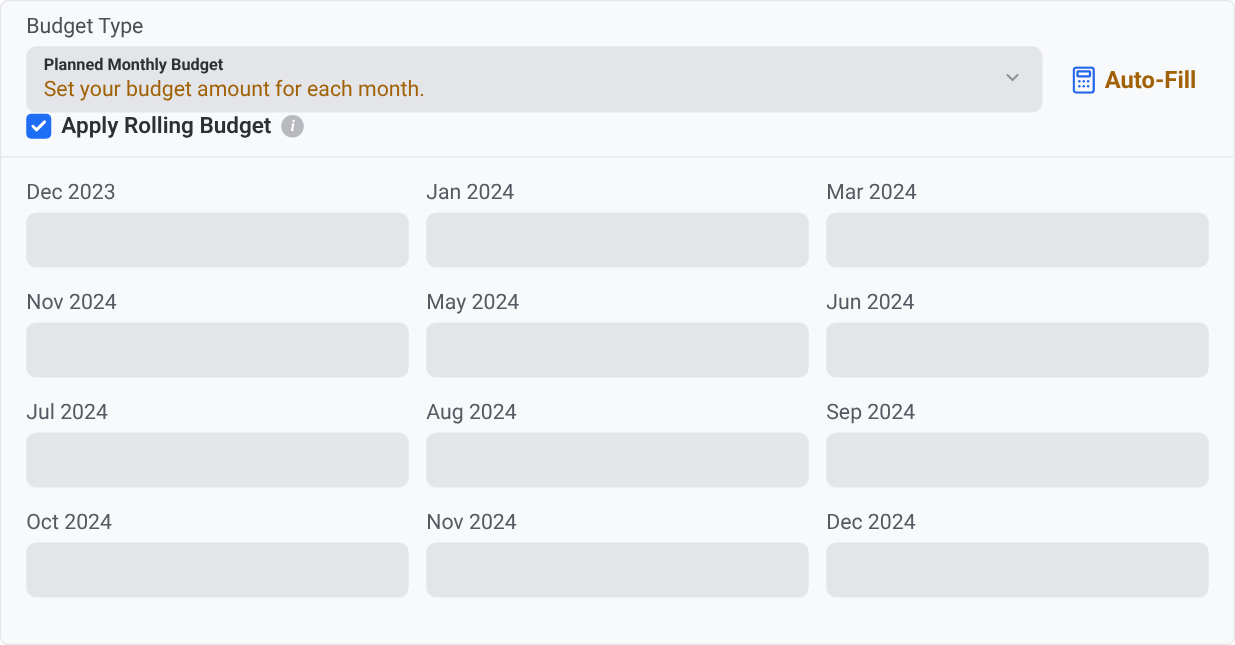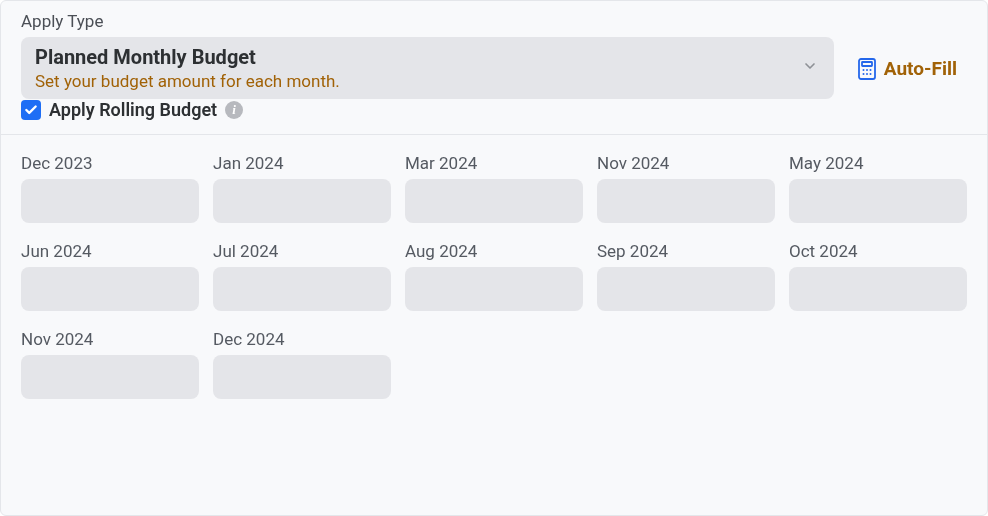--- a/index.html
+++ b/index.html
@@ -33,21 +33,21 @@
   }
   .select-box {
     flex: 1;
     background: #e4e5e9;
     border-radius: 8px;
     padding: 8px 40px 8px 14px;
     position: relative;
     cursor: pointer;
   }
   .select-title {
-    font-size: 20px;
+    font-size: 13px;
     font-weight: 700;
     color: #2d3033;
   }
   .select-sub {
     font-size: 17px;
     color: #a16207;
     margin-top: 2px;
   }
   .chevron {
     position: absolute;
@@ -109,21 +109,21 @@
     font-style: italic;
     font-family: Georgia, serif;
     cursor: pointer;
   }
   .months-area {
     padding: 18px 20px;
     border-top: 1px solid #e4e6ea;
   }
   .months-grid {
     display: grid;
-    grid-template-columns: repeat(5, 1fr);
+    grid-template-columns: repeat(3, 1fr);
     column-gap: 14px;
     row-gap: 18px;
   }
   .month-cell {
     display: flex;
     flex-direction: column;
   }
   .month-label {
     font-size: 17px;
     color: #555a62;
@@ -140,21 +140,21 @@
     color: #1c1e21;
     outline: none;
   }
 </style>
 </head>
 <body>
 
 <div class="panel">
 
   <div class="header-area">
-    <div class="section-label">Apply Type</div>
+    <div class="section-label">Budget Type</div>
 
     <div class="top-row">
       <div class="select-box">
         <div class="select-title">Planned Monthly Budget</div>
         <div class="select-sub">Set your budget amount for each month.</div>
         <span class="chevron">
           <svg width="16" height="16" viewBox="0 0 24 24" fill="none" stroke="currentColor" stroke-width="2.5" stroke-linecap="round" stroke-linejoin="round">
             <polyline points="6 9 12 15 18 9"></polyline>
           </svg>
         </span>

